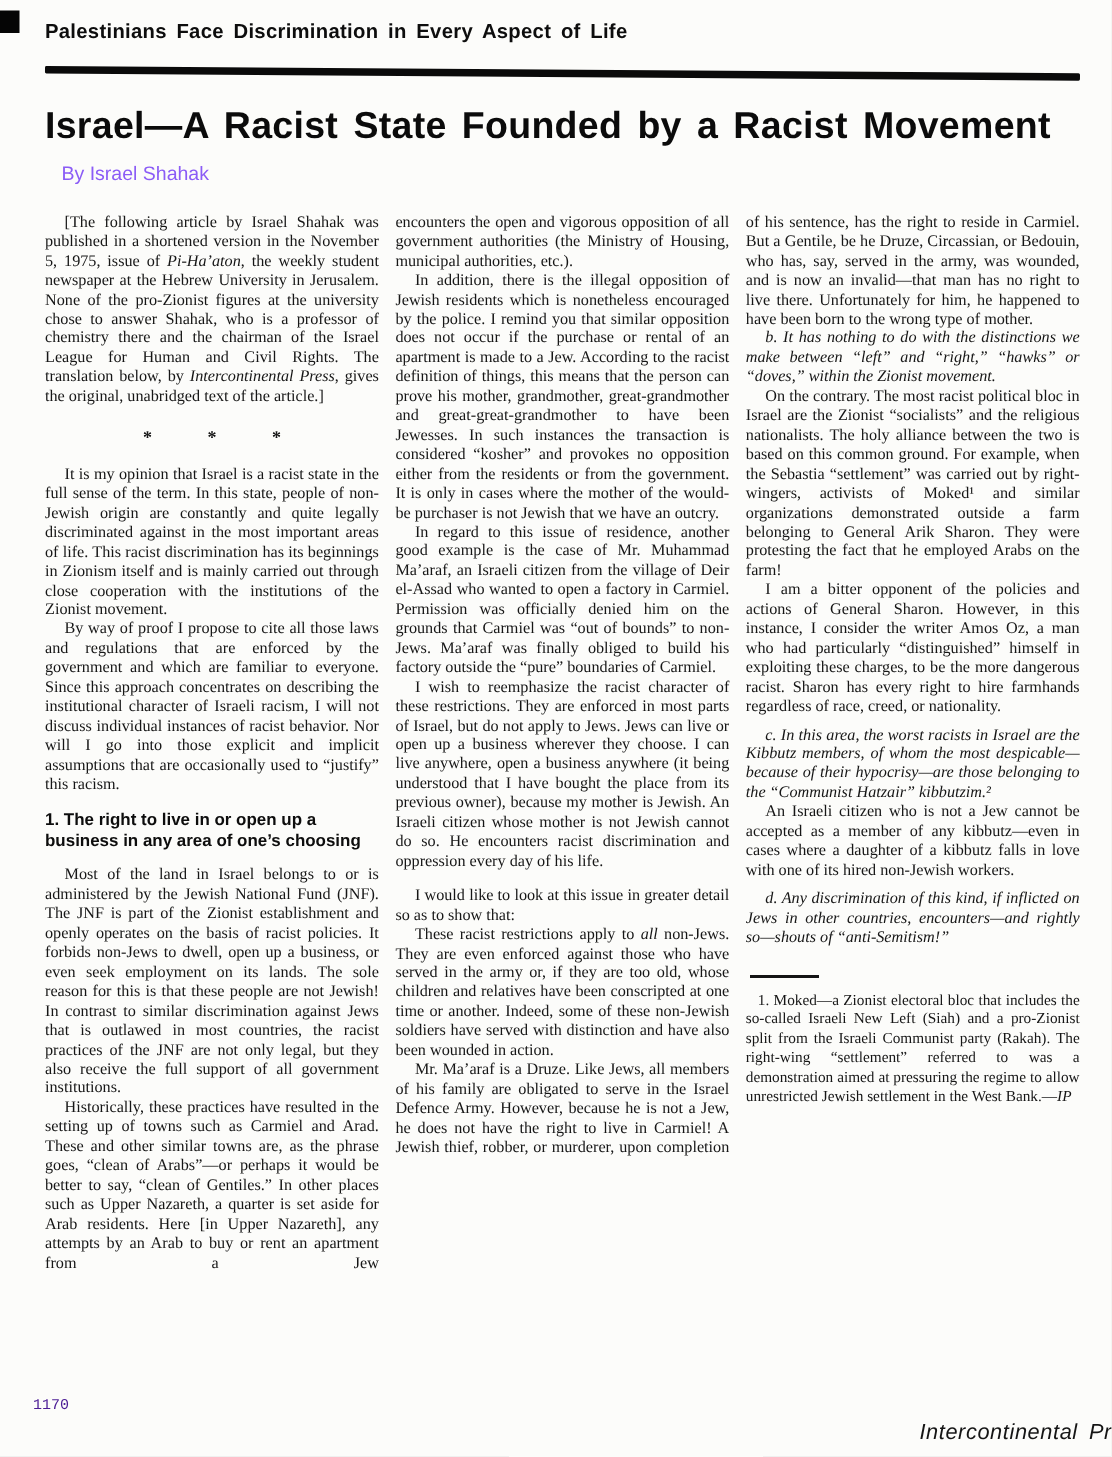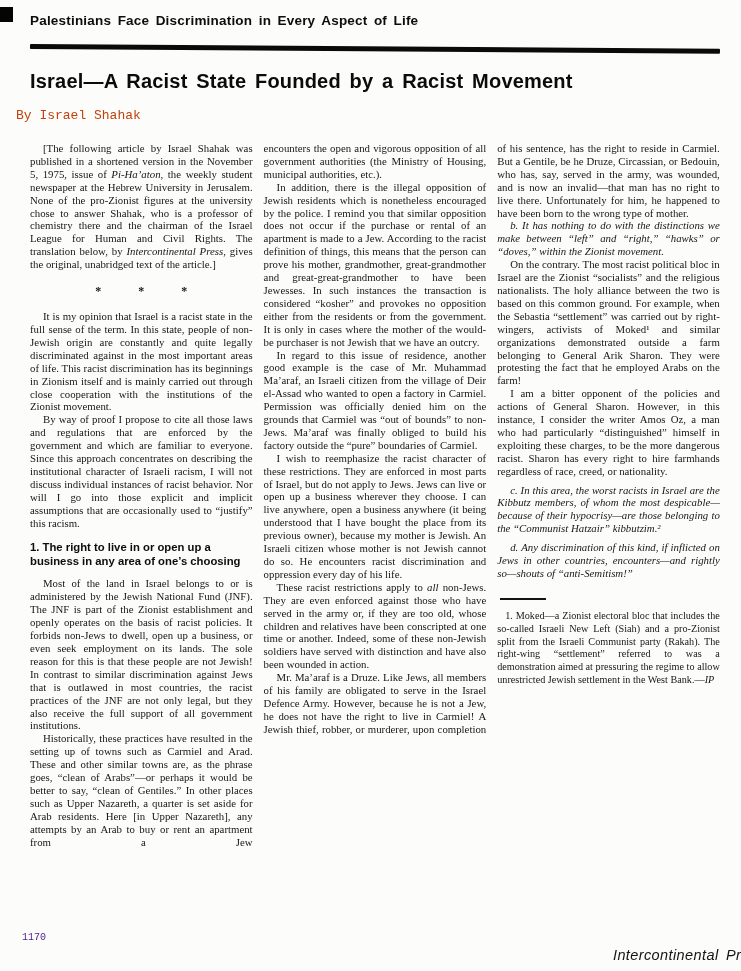--- a/index.html
+++ b/index.html
@@ -23,27 +23,27 @@
   }
   .header-rule{
     position:absolute;left:30px;top:44px;width:690px;height:5px;
     background:#0a0a0a;
     transform:rotate(.4deg);transform-origin:left center;
     border-radius:1px;
   }
   .title{
     position:absolute;left:30px;top:70px;margin:0;
     font-family:"Liberation Sans", sans-serif;
-    font-weight:bold;font-size:20px;letter-spacing:.2px;word-spacing:3px;
+    font-weight:bold;font-size:25px;letter-spacing:.2px;word-spacing:3px;
     color:#0b0b0b;
   }
   .byline{
-    position:absolute;left:16px;top:108px;
-    font-family:Liberation Mono, monospace;
-    font-size:13px;color:#c2410c;
+    position:absolute;left:41px;top:108px;
+    font-family:Liberation Sans, sans-serif;
+    font-size:13px;color:#8b5cf6;
   }
   .columns{
     position:absolute;left:30px;top:142px;width:690px;
     display:flex;gap:11px;
   }
   .col{width:222.6px;}
   .para{
     margin:0;
     font-size:10.8px;line-height:12.9px;
     text-align:justify;
@@ -107,30 +107,32 @@
       <h2 class="subhead"><span>1. The right to live in or open up a business in any area of one’s choosing</span></h2>
       <p class="para"><span>Most of the land in Israel belongs to or is administered by the Jewish National Fund (JNF). The JNF is part of the Zionist establishment and openly operates on the basis of racist policies. It forbids non-Jews to dwell, open up a business, or even seek employment on its lands. The sole reason for this is that these people are not Jewish! In contrast to similar discrimination against Jews that is outlawed in most countries, the racist practices of the JNF are not only legal, but they also receive the full support of all government institutions.</span></p>
       <p class="para runover"><span>Historically, these practices have resulted in the setting up of towns such as Carmiel and Arad. These and other similar towns are, as the phrase goes, “clean of Arabs”—or perhaps it would be better to say, “clean of Gentiles.” In other places such as Upper Nazareth, a quarter is set aside for Arab residents. Here [in Upper Nazareth], any attempts by an Arab to buy or rent an apartment from a Jew</span></p>
     </div>
 
     <div class="col">
       <p class="para noindent"><span>encounters the open and vigorous opposition of all government authorities (the Ministry of Housing, municipal authorities, etc.).</span></p>
       <p class="para"><span>In addition, there is the illegal opposition of Jewish residents which is nonetheless encouraged by the police. I remind you that similar opposition does not occur if the purchase or rental of an apartment is made to a Jew. According to the racist definition of things, this means that the person can prove his mother, grandmother, great-grandmother and great-great-grandmother to have been Jewesses. In such instances the transaction is considered “kosher” and provokes no opposition either from the residents or from the government. It is only in cases where the mother of the would-be purchaser is not Jewish that we have an outcry.</span></p>
       <p class="para"><span>In regard to this issue of residence, another good example is the case of Mr. Muhammad Ma’araf, an Israeli citizen from the village of Deir el-Assad who wanted to open a factory in Carmiel. Permission was officially denied him on the grounds that Carmiel was “out of bounds” to non-Jews. Ma’araf was finally obliged to build his factory outside the “pure” boundaries of Carmiel.</span></p>
       <p class="para"><span>I wish to reemphasize the racist character of these restrictions. They are enforced in most parts of Israel, but do not apply to Jews. Jews can live or open up a business wherever they choose. I can live anywhere, open a business anywhere (it being understood that I have bought the place from its previous owner), because my mother is Jewish. An Israeli citizen whose mother is not Jewish cannot do so. He encounters racist discrimination and oppression every day of his life.</span></p>
+      <p class="para gap"><span>I would like to look at this issue in greater detail so as to show that:</span></p>
       <p class="para"><span>These racist restrictions apply to </span><i>all</i><span> non-Jews. They are even enforced against those who have served in the army or, if they are too old, whose children and relatives have been conscripted at one time or another. Indeed, some of these non-Jewish soldiers have served with distinction and have also been wounded in action.</span></p>
       <p class="para runover"><span>Mr. Ma’araf is a Druze. Like Jews, all members of his family are obligated to serve in the Israel Defence Army. However, because he is not a Jew, he does not have the right to live in Carmiel! A Jewish thief, robber, or murderer, upon completion</span></p>
     </div>
 
     <div class="col">
       <p class="para noindent"><span>of his sentence, has the right to reside in Carmiel. But a Gentile, be he Druze, Circassian, or Bedouin, who has, say, served in the army, was wounded, and is now an invalid—that man has no right to live there. Unfortunately for him, he happened to have been born to the wrong type of mother.</span></p>
       <p class="para italicp"><span>b. It has nothing to do with the distinctions we make between “left” and “right,” “hawks” or “doves,” within the Zionist movement.</span></p>
       <p class="para"><span>On the contrary. The most racist political bloc in Israel are the Zionist “socialists” and the religious nationalists. The holy alliance between the two is based on this common ground. For example, when the Sebastia “settlement” was carried out by right-wingers, activists of Moked¹ and similar organizations demonstrated outside a farm belonging to General Arik Sharon. They were protesting the fact that he employed Arabs on the farm!</span></p>
       <p class="para"><span>I am a bitter opponent of the policies and actions of General Sharon. However, in this instance, I consider the writer Amos Oz, a man who had particularly “distinguished” himself in exploiting these charges, to be the more dangerous racist. Sharon has every right to hire farmhands regardless of race, creed, or nationality.</span></p>
       <p class="para italicp gap-sm"><span>c. In this area, the worst racists in Israel are the Kibbutz members, of whom the most despicable—because of their hypocrisy—are those belonging to the “Communist Hatzair” kibbutzim.²</span></p>
+      <p class="para"><span>An Israeli citizen who is not a Jew cannot be accepted as a member of any kibbutz—even in cases where a daughter of a kibbutz falls in love with one of its hired non-Jewish workers.</span></p>
       <p class="para italicp gap-sm"><span>d. Any discrimination of this kind, if inflicted on Jews in other countries, encounters—and rightly so—shouts of “anti-Semitism!”</span></p>
       <div class="fnrule"></div>
       <p class="footnote"><span>1. Moked—a Zionist electoral bloc that includes the so-called Israeli New Left (Siah) and a pro-Zionist split from the Israeli Communist party (Rakah). The right-wing “settlement” referred to was a demonstration aimed at pressuring the regime to allow unrestricted Jewish settlement in the West Bank.—</span><i>IP</i></p>
     </div>
 
   </div>
 
   <div class="page-number">1170</div>
   <div class="magazine-name">Intercontinental Press</div>
 

